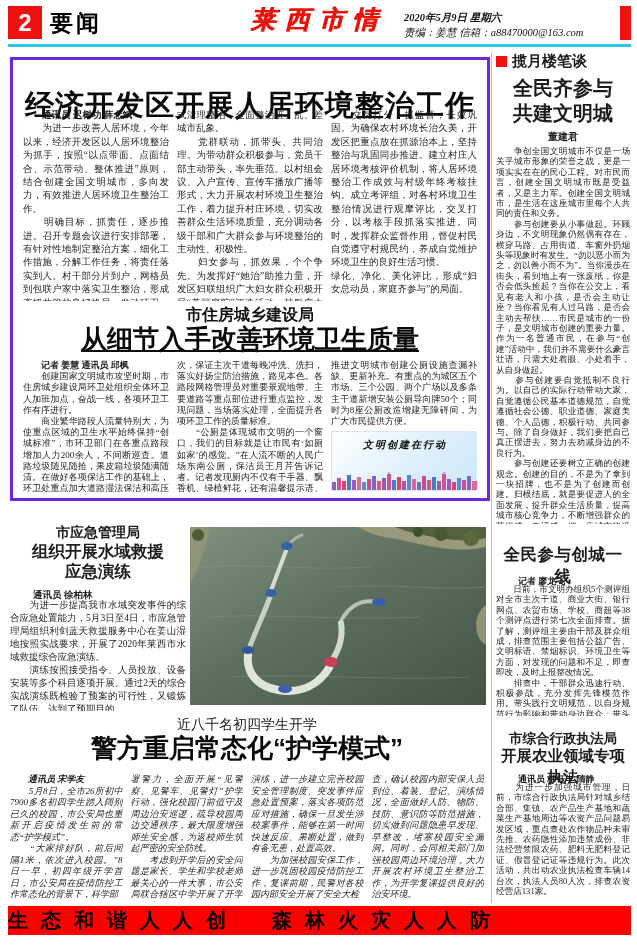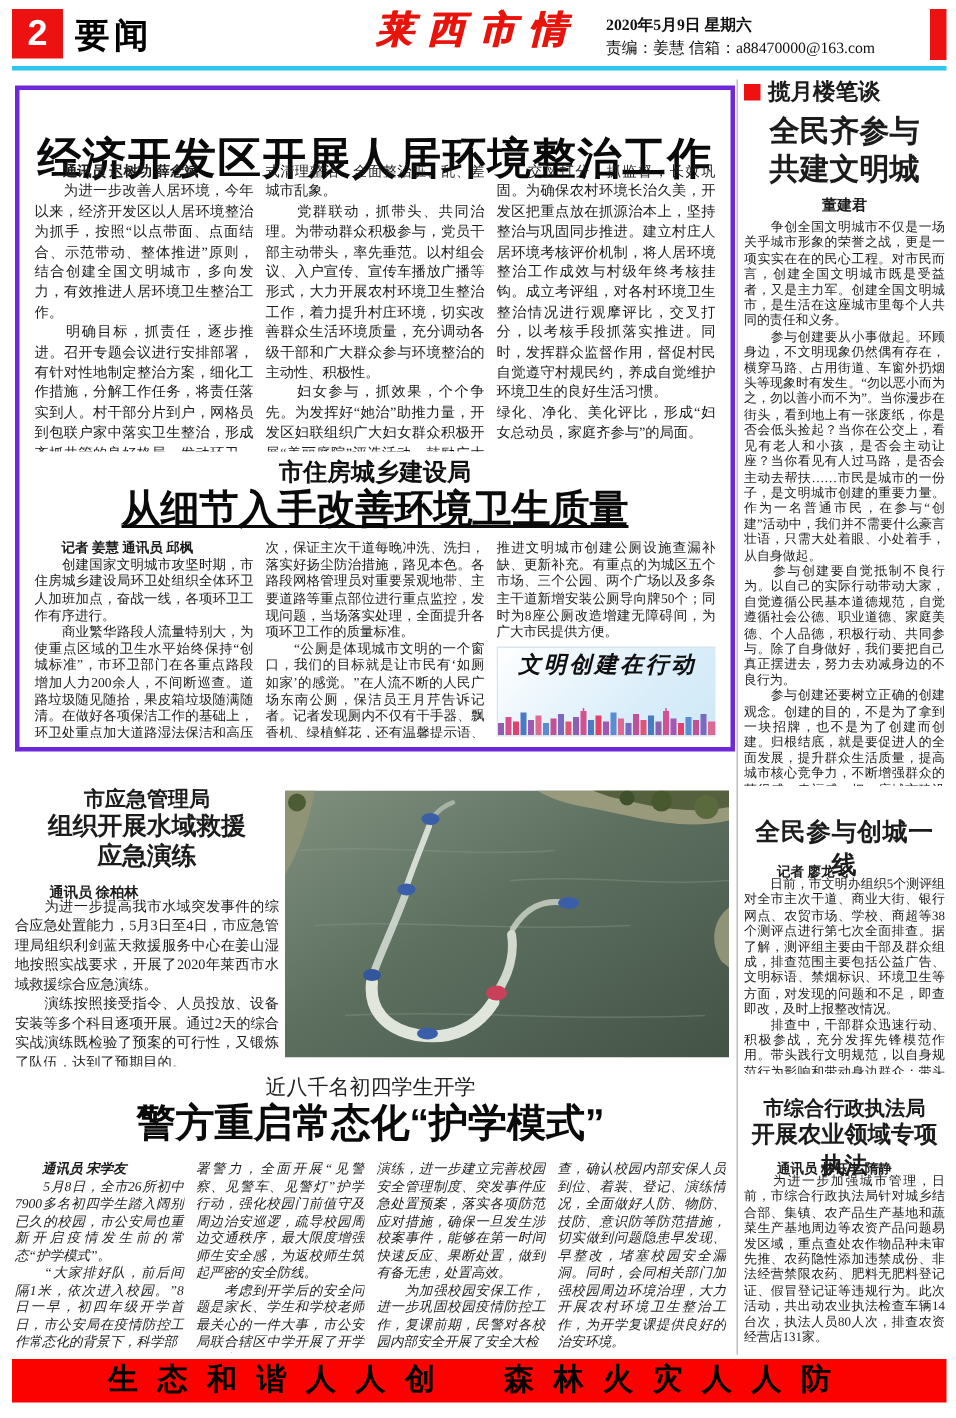--- a/index.html
+++ b/index.html
@@ -7,42 +7,42 @@
         font-family:"Liberation Serif","DejaVu Serif",serif;color:#1c1c1c;}
   .abs{position:absolute;}
   .sans{font-family:"Liberation Sans","DejaVu Sans",sans-serif;}
   .ctr{text-align:center;}
   
   .pagenum{left:8px;top:6px;width:34px;height:33px;background:#ee1111;color:#fff;
            font-weight:bold;font-size:24px;line-height:33px;text-align:center;}
   .sectionlbl{left:50px;top:8px;font-weight:bold;font-size:23px;letter-spacing:3px;color:#000;}
   .masthead{left:0;right:0;top:3px;text-align:center;font-style:italic;font-weight:bold;
             font-size:25px;letter-spacing:9px;color:#e8140c;text-shadow:1px 0 0 #e8140c;}
-  .dateline{left:404px;top:10px;width:225px;font-size:10.5px;line-height:15px;color:#111;}
+  .dateline{left:404px;top:10px;width:225px;font-size:10.5px;line-height:15px;color:#111;font-style:italic;}
   .dateline .d1{font-weight:bold;}
   .redbar{left:620px;top:6px;width:11px;height:34px;background:#ee1111;}
   .cyanrule{left:8px;top:44px;width:623px;height:3px;background:#2cc6f1;}
   .vrule{left:491px;top:53px;width:1px;height:850px;background:#bdbdbd;}
   
   .box1{left:10px;top:57px;width:474px;height:438px;border:3px solid #6d28d9;}
   .mainhl{left:0;width:474px;top:7px;font-weight:bold;font-size:29px;letter-spacing:1px;color:#0a0a0a;}
   .cols{display:flex;gap:8px;}
   .cols .col{flex:1;overflow:hidden;}
   .cols1{left:10px;top:49px;width:454px;height:192px;font-size:9.5px;line-height:13.4px;}
   .kicker2{left:0;width:474px;top:245px;font-weight:bold;font-size:16px;color:#111;}
   .hl2{left:0;width:474px;top:262px;font-weight:bold;font-size:26px;color:#0a0a0a;}
   .cols2{left:10px;top:300px;width:454px;height:132px;font-size:9px;line-height:11.2px;}
   .body-text p{margin:0;text-align:justify;}
   .byline{font-weight:bold;text-indent:2em;margin:4px;}
   
   .cwx-banner{margin-top:4px;width:146px;height:58px;position:relative;overflow:hidden;
               background:linear-gradient(135deg,#ffffff 0%,#eaf5fc 35%,#d9edf9 65%,#cfe9f7 100%);
               border:1px solid #d5e6f0;}
   .cwx-text{position:absolute;left:0;right:0;top:7px;text-align:center;font-weight:bold;
-            font-style:italic;font-size:15px;letter-spacing:2px;color:#101010;}
+            font-style:italic;font-size:10px;letter-spacing:2px;color:#101010;}
   .cwx-sky{position:absolute;left:0;bottom:0;}
   
   .em-kicker{left:10px;top:524px;width:176px;font-weight:bold;font-size:14px;}
   .em-hl{left:10px;top:541px;width:176px;font-weight:bold;font-size:16.5px;line-height:20px;white-space:pre-line;}
   .em-byline{left:10px;top:585px;width:176px;font-size:9.5px;}
   .em-body{left:10px;top:599px;width:176px;height:112px;font-size:9.5px;line-height:13px;overflow:hidden;}
   
   .photo{left:190px;top:527px;width:296px;height:178px;margin:0;}
   
   .po-kicker{left:10px;top:716px;width:474px;font-size:14px;color:#222;}
@@ -57,21 +57,21 @@
   .essay-body{left:496px;top:146px;width:134px;height:378px;font-size:8.6px;line-height:10.4px;overflow:hidden;}
   .cc-hl{left:496px;top:544px;width:134px;font-weight:bold;font-size:16.5px;letter-spacing:0.5px;}
   .cc-byline{left:496px;top:571px;width:134px;font-size:9px;}
   .cc-body{left:496px;top:584px;width:134px;height:132px;font-size:8.6px;line-height:10.4px;overflow:hidden;}
   .law-kicker{left:496px;top:730px;width:134px;font-weight:bold;font-size:13.5px;}
   .law-hl{left:496px;top:746px;width:134px;font-weight:bold;font-size:15.5px;}
   .law-byline{left:496px;top:769px;width:134px;font-size:9px;}
   .law-body{left:496px;top:782px;width:134px;height:122px;font-size:8.6px;line-height:10.4px;overflow:hidden;}
   
   .bottom-banner{left:8px;top:906px;width:623px;height:29px;background:#fb0200;
-                 text-align:center;line-height:29px;}
+                 text-align:left;line-height:29px;}
   .bottom-banner span{font-weight:bold;font-size:20px;letter-spacing:13px;color:#000;}
 </style>
 </head>
 <body>
 
 <div id="page">
 
   <div class="abs pagenum sans">2</div>
   <div class="abs sectionlbl sans">要闻</div>
   <div class="abs masthead">莱西市情</div>

